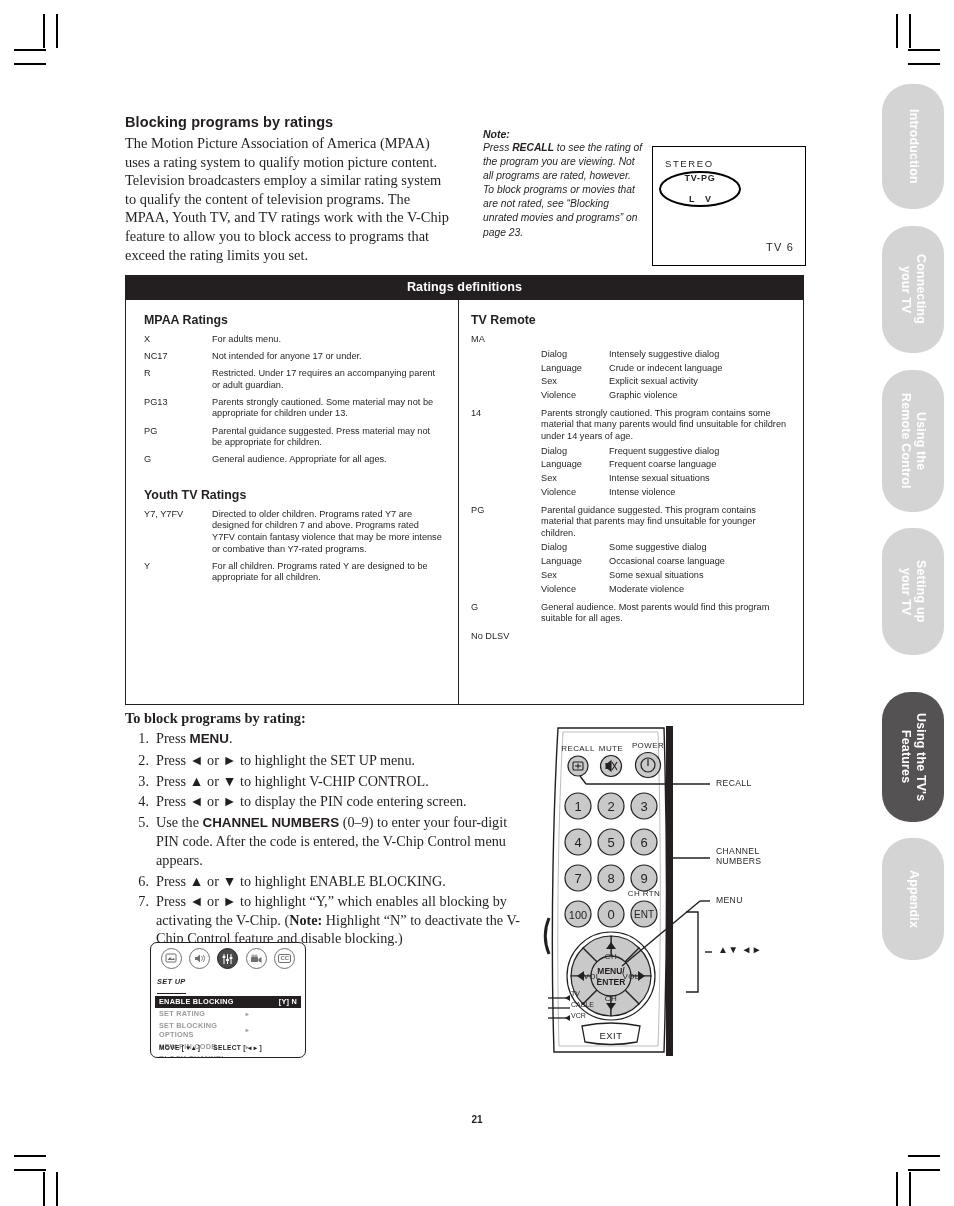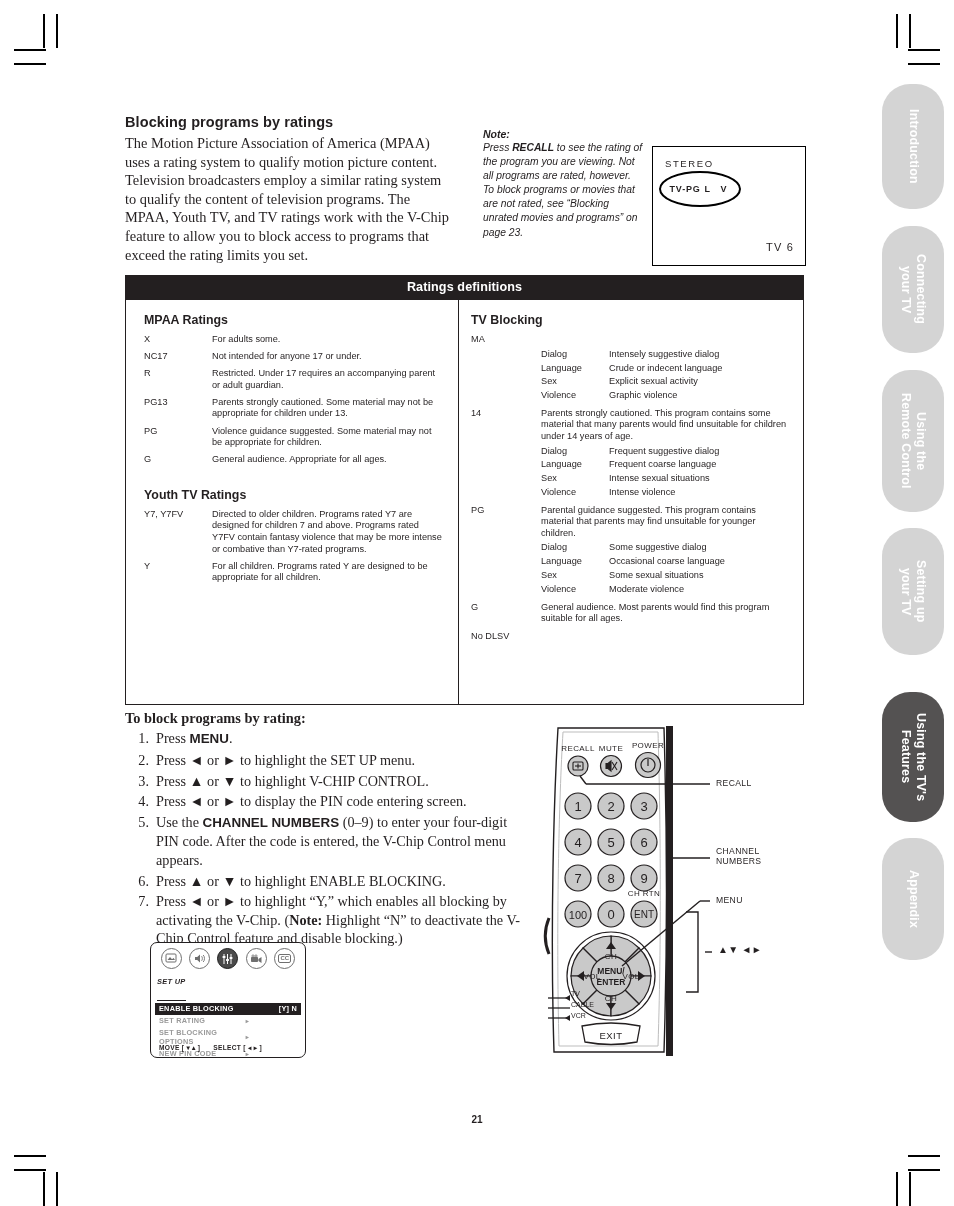--- a/index.html
+++ b/index.html
@@ -32,21 +32,21 @@
 
   
   #tv-screen{
     position:absolute;left:652px;top:146px;width:152px;height:118px;
     border:1.6px solid #000;background:#fff;
   }
   #tv-stereo{position:absolute;left:12px;top:11px;font-size:9.5px;letter-spacing:1.6px;}
   #tv-rating-oval{
     position:absolute;left:6px;top:24px;width:78px;height:32px;
     border:2.6px solid #000;border-radius:50%;
-    display:flex;flex-direction:row;align-items:center;justify-content:center;
+    display:flex;flex-direction:column;align-items:center;justify-content:space-between;
   }
   #tv-rating-1{font-size:9px;font-weight:bold;letter-spacing:.8px;line-height:10px;}
   #tv-rating-2{font-size:9px;font-weight:bold;letter-spacing:4px;line-height:11px;padding-left:4px;}
   #tv-channel{position:absolute;right:11px;bottom:12px;font-size:11px;letter-spacing:1.2px;}
 
   
   #ratings-box{position:absolute;left:125px;top:275px;width:679px;}
   #ratings-title-bar{
     background:#231f20;color:#fff;text-align:center;
     font-size:12.6px;font-weight:bold;padding:5px 0 6px;letter-spacing:.1px;
@@ -98,21 +98,21 @@
   #osd-icons{display:flex;justify-content:space-around;align-items:center;padding:5px 6px 1px;}
   .osd-icon{
     width:19px;height:19px;border-radius:50%;border:1.4px solid #6f6f6f;
     display:flex;align-items:center;justify-content:center;
     font-size:6px;color:#6f6f6f;background:#fff;position:relative;
   }
   .osd-icon.active{background:#4a4a4a;border-color:#1d1d1d;color:#fff;}
   .osd-icon svg{display:block;}
   #osd-setup{
     font-size:7.4px;font-weight:bold;font-style:italic;margin:2px 0 1px 6px;
-    border-bottom:1.1px solid #231f20;display:inline-block;padding-bottom:14px;letter-spacing:.3px;
+    border-bottom:1.1px solid #231f20;display:inline-block;padding-bottom:7px;letter-spacing:.3px;
   }
   #osd-rows{margin:1px 4px 0 4px;}
   .osd-row{
     display:flex;justify-content:space-between;align-items:center;
     font-size:7.3px;font-weight:bold;letter-spacing:.25px;
     color:#9a9a9a;padding:1.4px 4px;
   }
   .osd-row.sel{background:#231f20;color:#fff;}
   .osd-arrow{font-size:6px;margin-right:48px;color:#9a9a9a;}
   #osd-foot{
@@ -190,58 +190,58 @@
 
   <div id="ratings-box">
     <div id="ratings-title-bar">Ratings definitions</div>
     <div id="ratings-body">
 
       <div class="col col-left">
         <div class="col-head">MPAA Ratings</div>
         <div id="mpaa-rows">
             <div class="rt-row">
               <div class="rt-code">X</div>
-              <div class="rt-desc">For adults some.</div>
+              <div class="rt-desc">For adults menu.</div>
             </div>
             <div class="rt-row">
               <div class="rt-code">NC17</div>
               <div class="rt-desc">Not intended for anyone 17 or under.</div>
             </div>
             <div class="rt-row">
               <div class="rt-code">R</div>
               <div class="rt-desc">Restricted. Under 17 requires an accompanying parent or adult guardian.</div>
             </div>
             <div class="rt-row">
               <div class="rt-code">PG13</div>
               <div class="rt-desc">Parents strongly cautioned. Some material may not be appropriate for children under 13.</div>
             </div>
             <div class="rt-row">
               <div class="rt-code">PG</div>
-              <div class="rt-desc">Violence guidance suggested. Some material may not be appropriate for children.</div>
+              <div class="rt-desc">Parental guidance suggested. Press material may not be appropriate for children.</div>
             </div>
             <div class="rt-row">
               <div class="rt-code">G</div>
               <div class="rt-desc">General audience. Appropriate for all ages.</div>
             </div>
           </div>
         <div class="col-head second">Youth TV Ratings</div>
         <div id="youth-rows">
             <div class="rt-row">
               <div class="rt-code">Y7, Y7FV</div>
               <div class="rt-desc">Directed to older children. Programs rated Y7 are designed for children 7 and above. Programs rated Y7FV contain fantasy violence that may be more intense or combative than Y7-rated programs.</div>
             </div>
             <div class="rt-row">
               <div class="rt-code">Y</div>
               <div class="rt-desc">For all children. Programs rated Y are designed to be appropriate for all children.</div>
             </div>
           </div>
       </div>
 
       <div class="col col-right">
-        <div class="col-head">TV Blocking</div>
+        <div class="col-head">TV Remote</div>
         <div id="tv-rows">
             <div class="rt-block">
               <div class="rt-block-desc">
                 <div class="rt-code">MA</div>
               </div>
               <div class="sub-wrap">
                 <div class="sub-row">
                   <div class="sub-key">Dialog</div>
                   <div class="sub-val">Intensely suggestive dialog</div>
                 </div>

